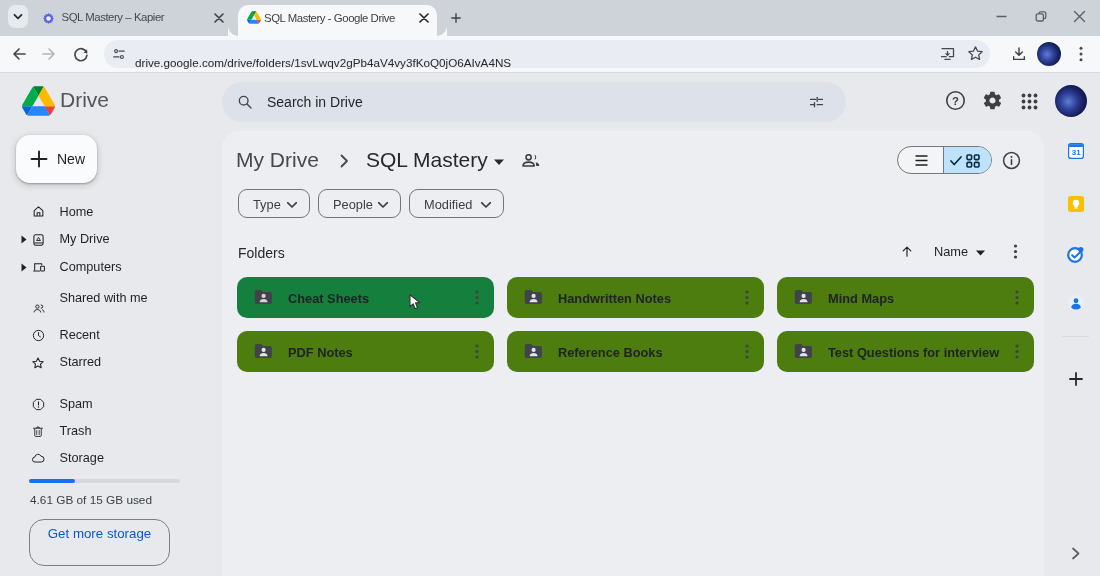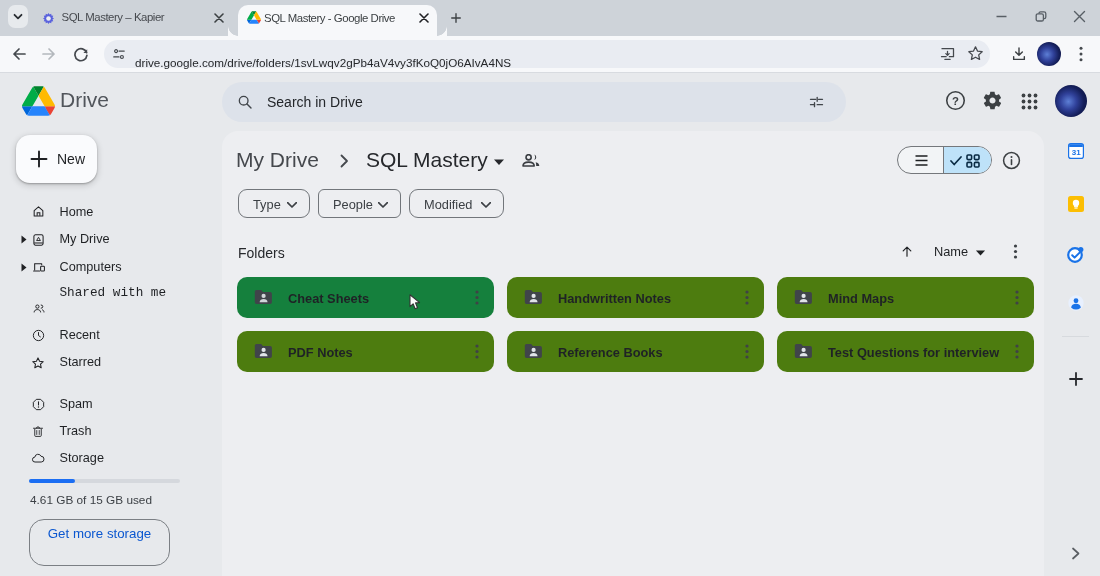--- a/index.html
+++ b/index.html
@@ -206,21 +206,21 @@
     <rect x="15" y="9.5" width="7" height="9" rx="1.5" fill="none" stroke="#202124" stroke-width="1.9"></rect>
   </svg>
   <div class="navtext" style="top:259.5px;">Computers</div>
 
   <svg class="abs" style="left:31.5px; top:301.5px;" width="14" height="13" viewBox="0 0 24 24">
     <circle cx="9" cy="8.5" r="3" fill="none" stroke="#202124" stroke-width="1.8"></circle>
     <path d="M3 18.5 c0-3 3-4.5 6-4.5 s6 1.5 6 4.5" fill="none" stroke="#202124" stroke-width="1.8" stroke-linecap="round"></path>
     <path d="M16 5.5 a3 3 0 0 1 0 6" fill="none" stroke="#202124" stroke-width="1.8" stroke-linecap="round"></path>
     <path d="M18.5 14.5 c1.7.7 2.7 2 2.7 4" fill="none" stroke="#202124" stroke-width="1.8" stroke-linecap="round"></path>
   </svg>
-  <div class="navtext" style="top:285px;font-family:Liberation Mono, monospace;">Shared with me</div>
+  <div class="navtext" style="top:291px;">Shared with me</div>
   <svg class="abs" style="left:31.5px; top:328.5px;" width="13" height="13" viewBox="0 0 24 24">
     <circle cx="12" cy="12" r="9.5" fill="none" stroke="#202124" stroke-width="1.8"></circle>
     <path d="M12 6.5 V12 L15.5 14.5" fill="none" stroke="#202124" stroke-width="1.8" stroke-linecap="round"></path>
   </svg>
   <div class="navtext" style="top:327.5px;">Recent</div>
   <svg class="abs" style="left:31px; top:355.5px;" width="14" height="14" viewBox="0 0 24 24">
     <path d="M12 3.2 L14.7 8.9 L21 9.7 L16.3 14 L17.5 20.2 L12 17.2 L6.5 20.2 L7.7 14 L3 9.7 L9.3 8.9 Z" fill="none" stroke="#202124" stroke-width="1.8" stroke-linejoin="round"></path>
   </svg>
   <div class="navtext" style="top:355px;">Starred</div>
 
@@ -284,21 +284,21 @@
       <path d="M12 11 V17" stroke="#3c4043" stroke-width="2" stroke-linecap="round"></path>
       <circle cx="12" cy="7.5" r="1.3" fill="#3c4043"></circle>
     </svg>
     <div class="incard" id="chips">
       <div class="chip" style="left:1px; width:72px;">
         <span>Type</span>
         <svg style="position:absolute; right:12px; top:12px;" width="10" height="6" viewBox="0 0 10 6">
           <path d="M0.5 0.5 L5 5 L9.5 0.5" fill="none" stroke="#3c4045" stroke-width="1.7" stroke-linecap="round" stroke-linejoin="round"></path>
         </svg>
       </div>
-      <div class="chip" style="left:81px; width:83px;border-radius:6px;">
+      <div class="chip" style="left:81px; width:83px;">
         <span>People</span>
         <svg style="position:absolute; right:12px; top:12px;" width="10" height="6" viewBox="0 0 10 6">
           <path d="M0.5 0.5 L5 5 L9.5 0.5" fill="none" stroke="#3c4045" stroke-width="1.7" stroke-linecap="round" stroke-linejoin="round"></path>
         </svg>
       </div>
       <div class="chip" style="left:172px; width:95px;">
         <span>Modified</span>
         <svg style="position:absolute; right:12px; top:12px;" width="10" height="6" viewBox="0 0 10 6">
           <path d="M0.5 0.5 L5 5 L9.5 0.5" fill="none" stroke="#3c4045" stroke-width="1.7" stroke-linecap="round" stroke-linejoin="round"></path>
         </svg>

